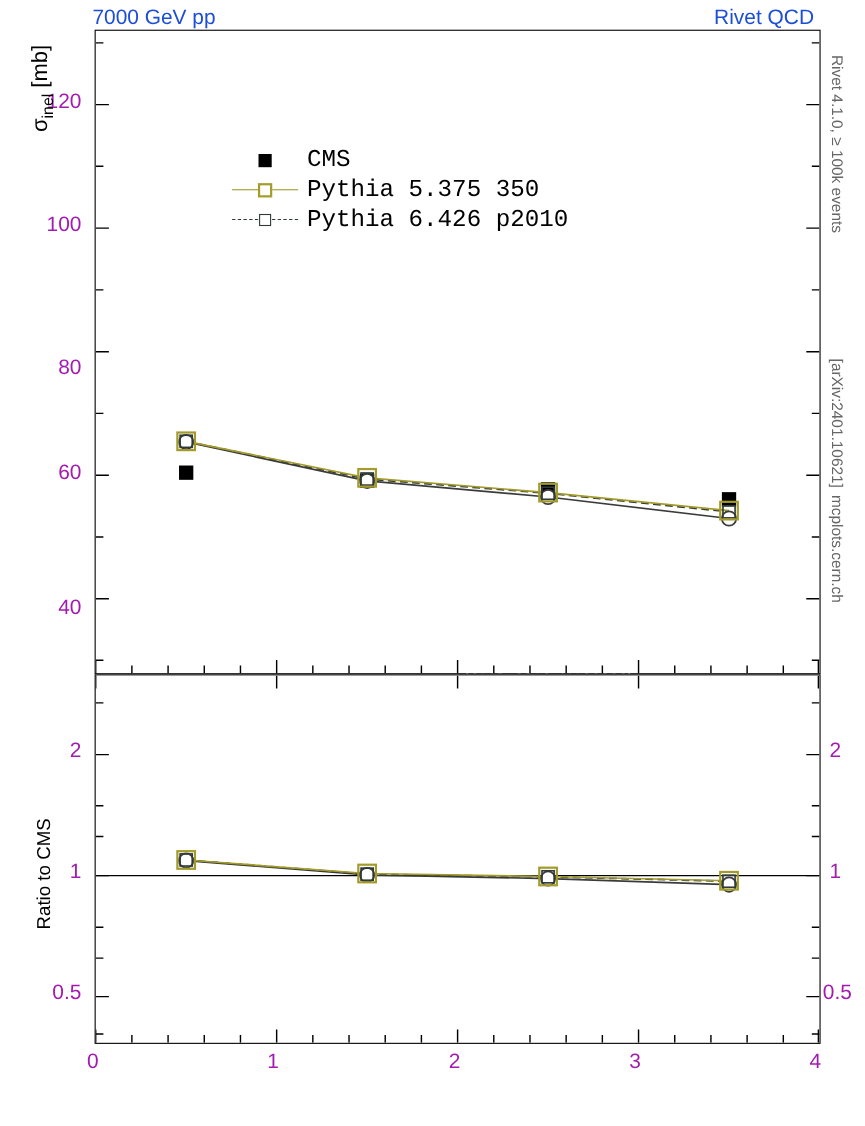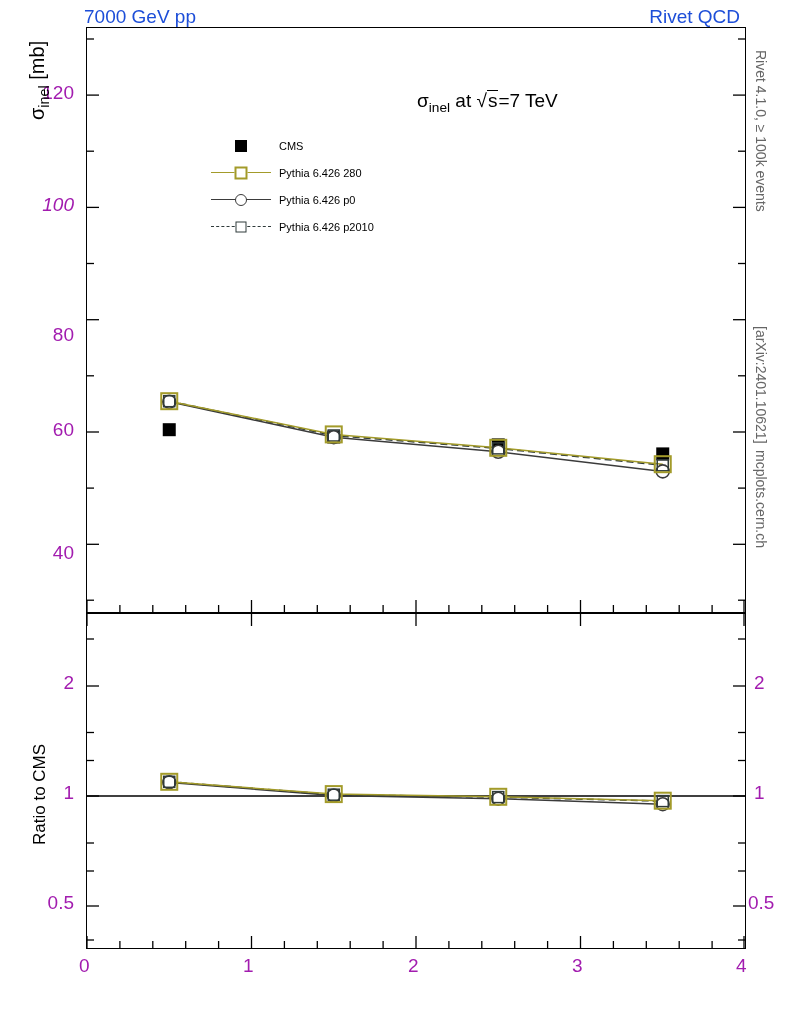--- a/index.html
+++ b/index.html
@@ -118,21 +118,22 @@
     padding: 0 1px 0 1px;
     display: inline-block;
     line-height: 1.05;
   }
 
   
   #legend {
     position: absolute;
     left: 124px;
     top: 104px;
-    font-size: 11px;
+    font-size: 22px;
+    font-family: Liberation Mono, monospace;
   }
   .leg-row {
     height: 27px;
     display: flex;
     align-items: center;
   }
   .leg-mark {
     width: 60px;
     height: 22px;
     position: relative;
@@ -280,61 +281,51 @@
       </g>
 
       <g fill="none" stroke="#a39b2a" stroke-width="2">
         <rect x="74.25" y="365.2" width="16" height="16"></rect>
         <rect x="238.75" y="398.4" width="16" height="16"></rect>
         <rect x="403.25" y="411.8" width="16" height="16"></rect>
         <rect x="567.75" y="428.2" width="16" height="16"></rect>
       </g>
     </svg>
 
-    <div id="plot-title">
-      <span>σ</span><sub>inel</sub><span> at </span><span>√</span><span class="sqrt-bar">s</span><span>=7 TeV</span>
-    </div>
 
     <div id="analysis-tag">(CMS_2012_I1193338)</div>
 
     <div id="legend">
       <div class="leg-row">
         <span class="leg-mark">
           <span class="leg-sym sym-fillsquare"></span>
         </span>
         <span class="leg-label">CMS</span>
       </div>
       <div class="leg-row">
         <span class="leg-mark">
           <span class="leg-line" style="background:#a39b2a"></span>
           <span class="leg-sym sym-opensquare"></span>
         </span>
-        <span class="leg-label">Pythia 6.426 280</span>
-      </div>
-      <div class="leg-row">
-        <span class="leg-mark">
-          <span class="leg-line" style="background:#3b3b3b"></span>
-          <span class="leg-sym sym-opencircle"></span>
-        </span>
-        <span class="leg-label">Pythia 6.426 p0</span>
+        <span class="leg-label">Pythia 5.375 350</span>
       </div>
       <div class="leg-row">
         <span class="leg-mark">
           <span class="leg-line dashed"></span>
           <span class="leg-sym sym-opensquare-dash"></span>
         </span>
         <span class="leg-label">Pythia 6.426 p2010</span>
       </div>
     </div>
   </div>
 
   <div class="tlabel tlabel-y" style="left:14px;  top:542px; width:60px;">40</div>
   <div class="tlabel tlabel-y" style="left:14px;  top:419px; width:60px;">60</div>
   <div class="tlabel tlabel-y" style="left:14px;  top:324px; width:60px;">80</div>
-  <div class="tlabel tlabel-y" style="left:14px;  top:194px; width:60px;font-style:italic;">100</div>
+  <div class="tlabel tlabel-y" style="left:14px;  top:194px; width:60px;">100</div>
   <div class="tlabel tlabel-y" style="left:14px;  top:82px;  width:60px;">120</div>
 
   <div class="ytitle" id="ytitle-main">
     <span>σ</span><sub>inel</sub><span> [mb]</span>
   </div>
 
   <div class="panel" id="ratio-panel">
     <svg width="658" height="334" viewBox="0 0 658 334">
 
       <g stroke="#000" stroke-width="1.3">

